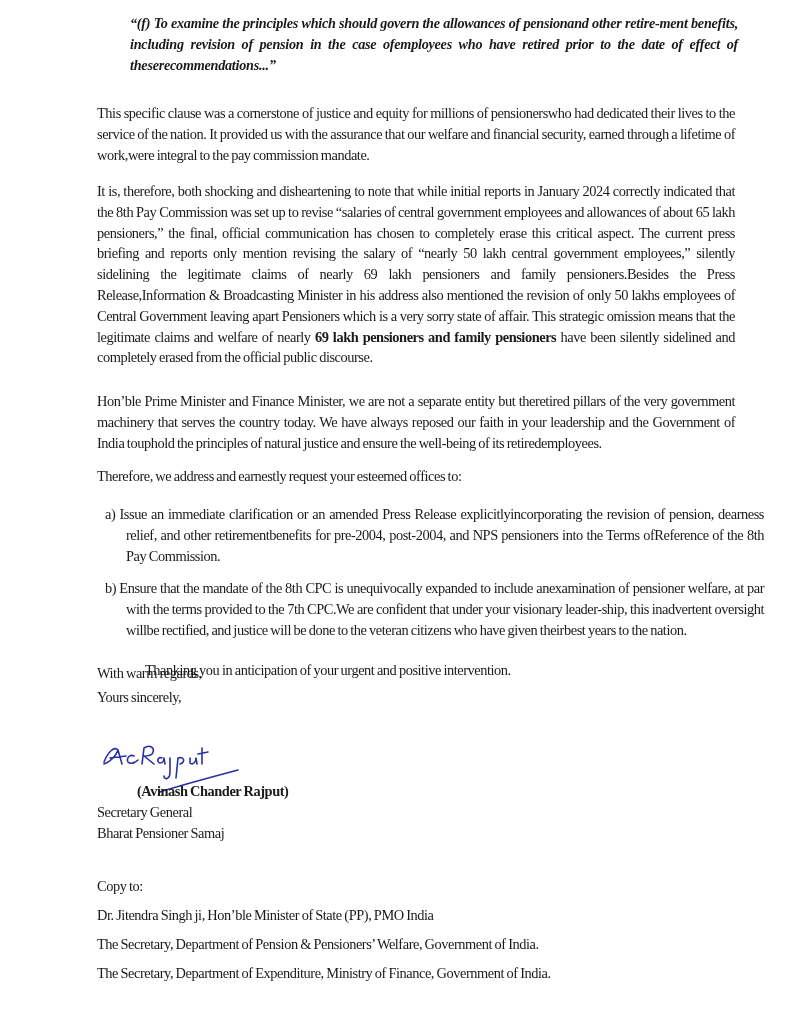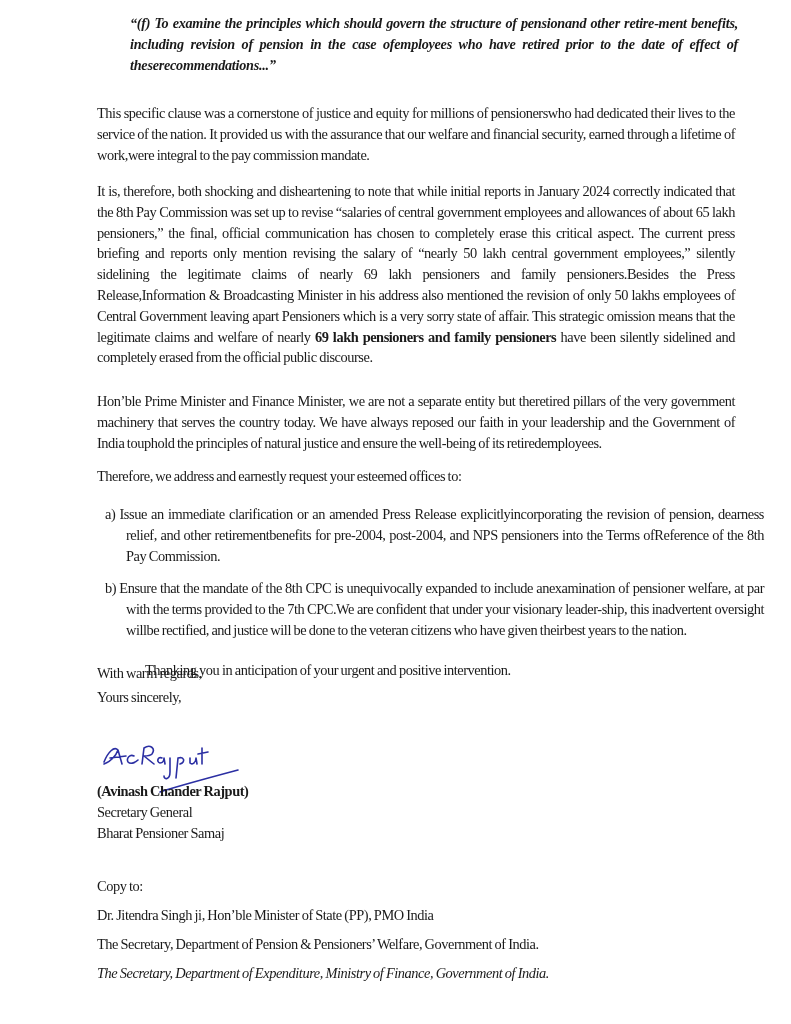--- a/index.html
+++ b/index.html
@@ -28,21 +28,21 @@
       padding-left: 21px; text-indent: -21px;
     }
     .short { text-align: left; }
     b { font-weight: bold; }
     .sig-svg { position: absolute; left: 98px; top: 740px; }
     .signer-name { font-weight: bold; }
   </style>
 </head>
 <body>
 
-<p class="quote">“(f) To examine the principles which should govern the structure of pensionand other retire-ment benefits, including revision of pension in the case ofemployees who have retired prior to the date of effect of theserecommendations...”</p>
+<p class="quote">“(f) To examine the principles which should govern the allowances of pensionand other retire-ment benefits, including revision of pension in the case ofemployees who have retired prior to the date of effect of theserecommendations...”</p>
 
 <p class="p body-text" style="top:103px;">This specific clause was a cornerstone of justice and equity for millions of pensionerswho had dedicated their lives to the service of the nation. It provided us with the assurance that our welfare and financial security, earned through a lifetime of work,were integral to the pay commission mandate.</p>
 
 <p class="p body-text" style="top:181px;"><span>It is, therefore, both shocking and disheartening to note that while initial reports in January 2024 correctly indicated that the 8th Pay Commission was set up to revise “salaries of central government employees and allowances of about 65 lakh pensioners,” the final, official communication has chosen to completely erase this critical aspect. The current press briefing and reports only mention revising the salary of “nearly 50 lakh central government employees,” silently sidelining the legitimate claims of nearly 69 lakh pensioners and family pensioners.Besides the Press Release,Information &amp; Broadcasting Minister in his address also mentioned the revision of only 50 lakhs employees of Central Government leaving apart Pensioners which is a very sorry state of affair. This strategic omission means that the legitimate claims and welfare of nearly </span><b>69 lakh pensioners and family pensioners</b><span> have been silently sidelined and completely erased from the official public discourse.</span></p>
 
 <p class="p body-text" style="top:391px;">Hon’ble Prime Minister and Finance Minister, we are not a separate entity but theretired pillars of the very government machinery that serves the country today. We have always reposed our faith in your leadership and the Government of India touphold the principles of natural justice and ensure the well-being of its retiredemployees.</p>
 
 <p class="p body-text short" style="top:466px;">Therefore, we address and earnestly request your esteemed offices to:</p>
 
 <p class="list-item body-text" style="top:496px;"><span>a)</span>&nbsp;<span>Issue an immediate clarification or an amended Press Release explicitlyincorporating the revision of pension, dearness relief, and other retirementbenefits for pre-2004, post-2004, and NPS pensioners into the Terms ofReference of the 8th Pay Commission.</span></p>
@@ -60,20 +60,20 @@
     <path d="M44 24 L46 8 C52 4, 58 8, 54 14 C52 16, 48 16, 46 16 L56 24"></path>
     <path d="M64 18 C60 16, 58 22, 62 23 C66 23, 66 18, 66 18 L67 24"></path>
     <path d="M72 18 L72 32 C72 40, 66 40, 66 36"></path>
     <path d="M80 18 L78 38 M80 18 C86 16, 88 22, 82 24"></path>
     <path d="M92 18 L92 23 C94 25, 98 23, 98 18 L99 24"></path>
     <path d="M104 8 L104 24 M100 14 L110 12"></path>
     <path d="M62 52 C80 46, 110 38, 140 30"></path>
   </g>
 </svg>
 
-<p class="p body-text short signer-name" style="top:781px;">(Avinash Chander Rajput)</p>
+<p class="p body-text short signer-name" style="top:781px;margin-left:40px;">(Avinash Chander Rajput)</p>
 <p class="p body-text short" style="top:802px;">Secretary General</p>
 <p class="p body-text short" style="top:823px;">Bharat Pensioner Samaj</p>
 
 <p class="p body-text short" style="top:876px;">Copy to:</p>
 <p class="p body-text short" style="top:905px;">Dr. Jitendra Singh ji, Hon’ble Minister of State (PP), PMO India</p>
 <p class="p body-text short" style="top:934px;">The Secretary, Department of Pension &amp; Pensioners’ Welfare, Government of India.</p>
-<p class="p body-text short" style="top:963px;font-style:italic;">The Secretary, Department of Expenditure, Ministry of Finance, Government of India.</p>
+<p class="p body-text short" style="top:963px;">The Secretary, Department of Expenditure, Ministry of Finance, Government of India.</p>
 
 </body></html>

